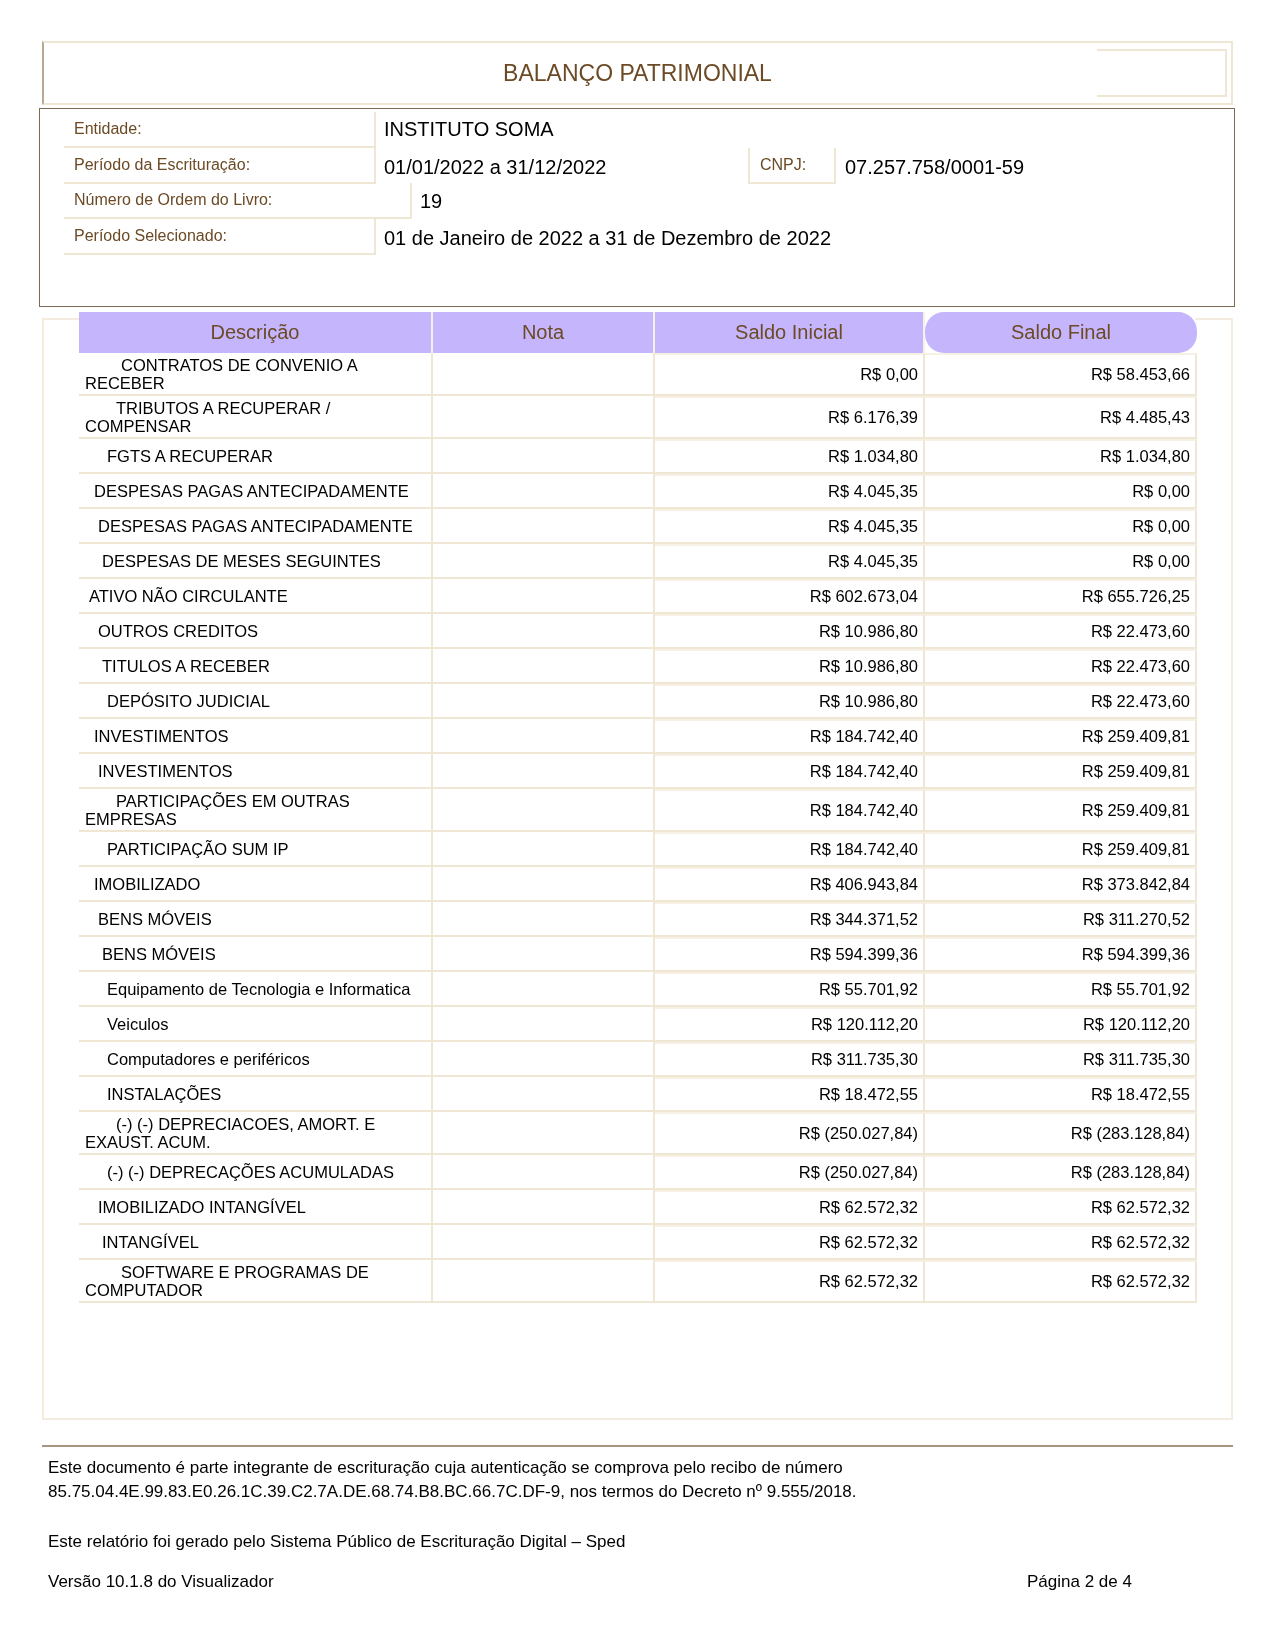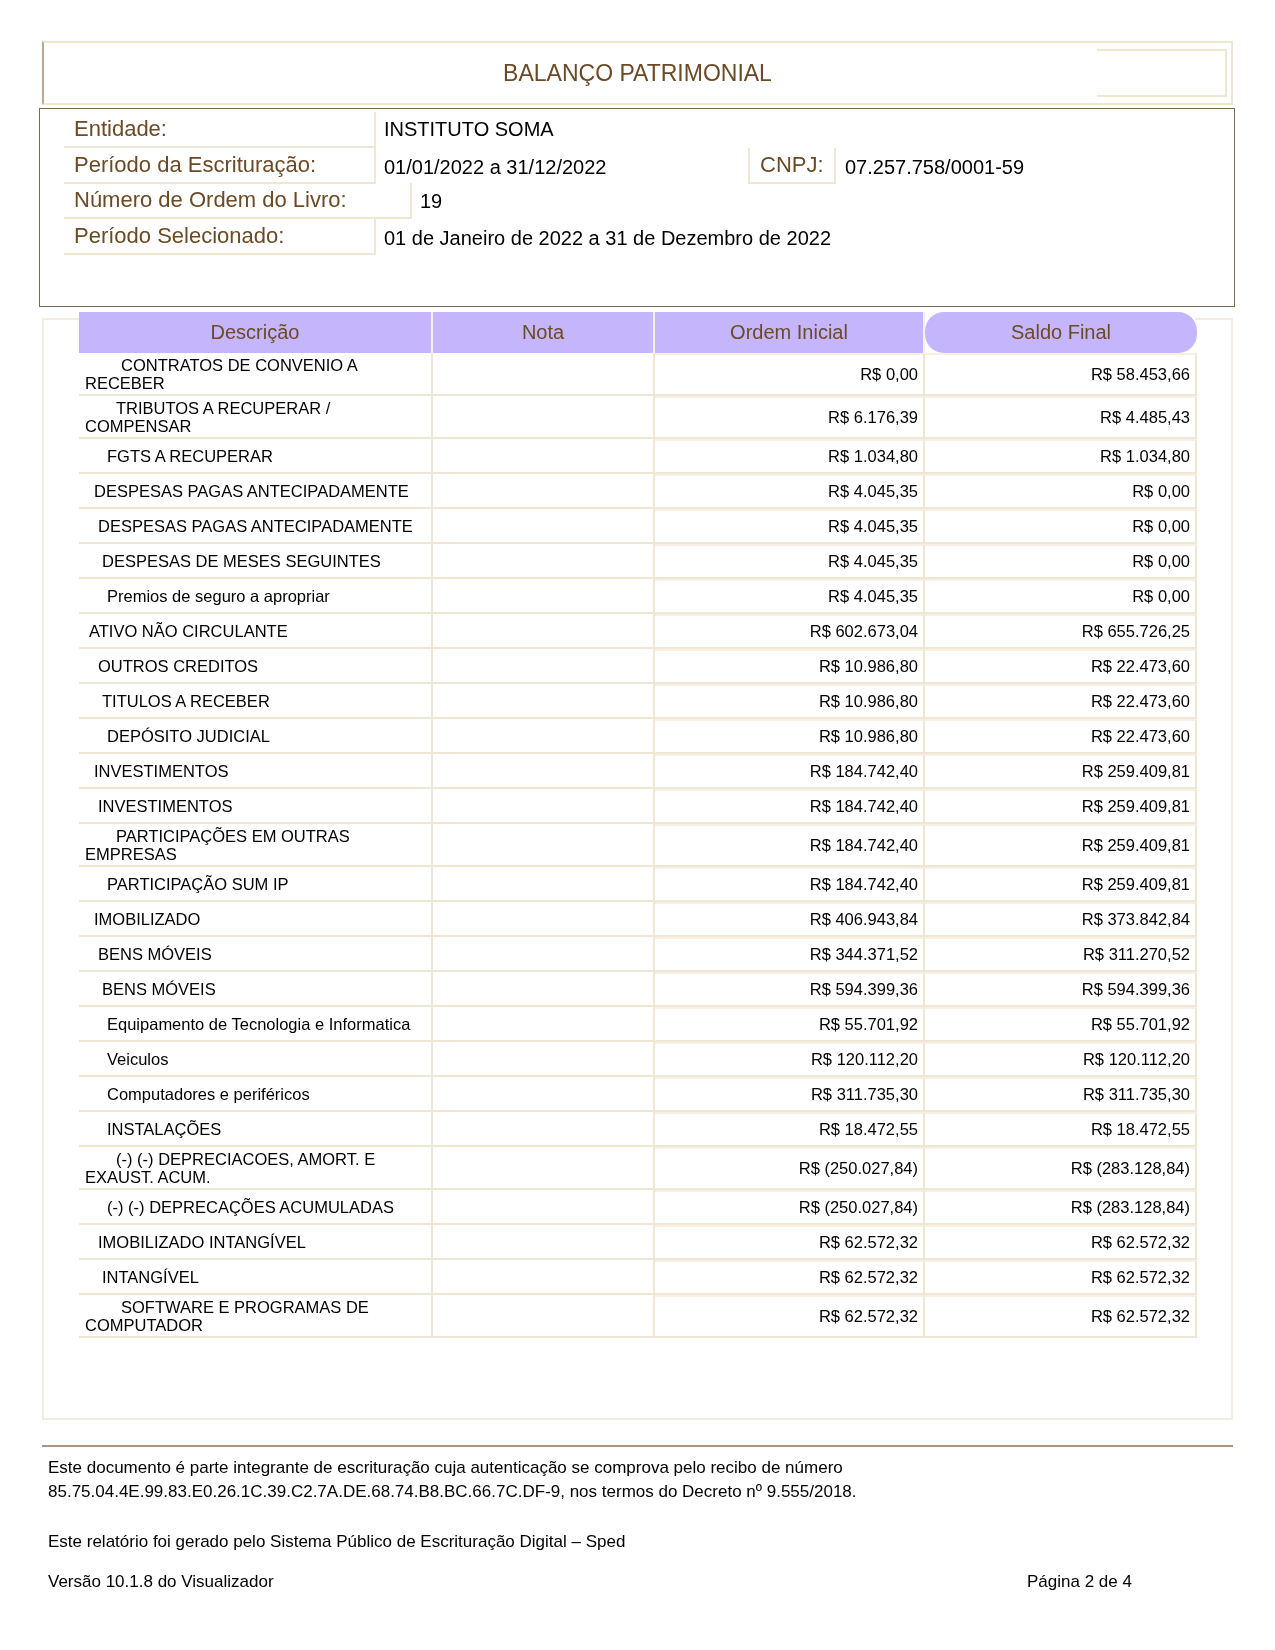--- a/index.html
+++ b/index.html
@@ -9,21 +9,21 @@
 
   
   #title-band { left:42px; top:41px; width:1191px; height:64px;
     border:2px solid #efe6d4; border-left:2px solid #b8a894; }
   #title-text { left:0; top:0; width:100%; height:100%; display:flex; align-items:center; justify-content:center;
     font-size:23px; color:#6b4a25; }
   #title-rightbox { right:4px; top:6px; width:130px; height:48px; border:2px solid #efe6d4; border-left:none; }
 
   
   #info-box { left:39px; top:108px; width:1196px; height:199px; border:1.5px solid #7d6a55; }
-  .info-label { font-size:22px; color:#6b4a25; padding-left:10px; line-height:34px; height:36px;
+  .info-label { font-size:16px; color:#6b4a25; padding-left:10px; line-height:34px; height:36px;
     border-right:2px solid #efe6d4; border-bottom:2px solid #efe6d4; }
   .info-value { font-size:20px; line-height:34px; }
 
   
   #table-frame { left:42px; top:318px; width:1191px; height:1102px; border:2px solid #f3ecdf; border-top:none; }
   #table-frame-top { left:42px; top:318px; width:40px; height:2px; background:#f3ecdf; }
   #table-frame-topr { left:1195px; top:318px; width:38px; height:2px; background:#f3ecdf; }
 
   table#bp { position:absolute; left:79px; top:312px; border-collapse:separate; border-spacing:0;
     width:1118px; table-layout:fixed; }
@@ -74,21 +74,21 @@
   <colgroup>
     <col style="width:354px">
       <col style="width:222px">
       <col style="width:270px">
       <col style="width:272px">
   </colgroup>
   <thead>
     <tr>
       <th>Descrição</th>
       <th>Nota</th>
-      <th>Ordem Inicial</th>
+      <th>Saldo Inicial</th>
       <th>Saldo Final</th>
     </tr>
   </thead>
   <tbody id="bp-body">
       <tr class="double">
         <td class="desc" style="text-indent: 36px; padding-left: 6px;">CONTRATOS DE CONVENIO A RECEBER</td>
         <td class="nota"></td>
         <td class="num">R$ 0,00</td>
         <td class="num">R$ 58.453,66</td>
       </tr>
@@ -111,26 +111,20 @@
         <td class="num">R$ 0,00</td>
       </tr>
       <tr class="single">
         <td class="desc" style="padding-left: 19px;">DESPESAS PAGAS ANTECIPADAMENTE</td>
         <td class="nota"></td>
         <td class="num">R$ 4.045,35</td>
         <td class="num">R$ 0,00</td>
       </tr>
       <tr class="single">
         <td class="desc" style="padding-left: 23px; margin-top: 20px;">DESPESAS DE MESES SEGUINTES</td>
-        <td class="nota"></td>
-        <td class="num">R$ 4.045,35</td>
-        <td class="num">R$ 0,00</td>
-      </tr>
-      <tr class="single">
-        <td class="desc" style="padding-left: 28px;">Premios de seguro a apropriar</td>
         <td class="nota"></td>
         <td class="num">R$ 4.045,35</td>
         <td class="num">R$ 0,00</td>
       </tr>
       <tr class="single">
         <td class="desc" style="padding-left: 10px;">ATIVO NÃO CIRCULANTE</td>
         <td class="nota"></td>
         <td class="num">R$ 602.673,04</td>
         <td class="num">R$ 655.726,25</td>
       </tr>

